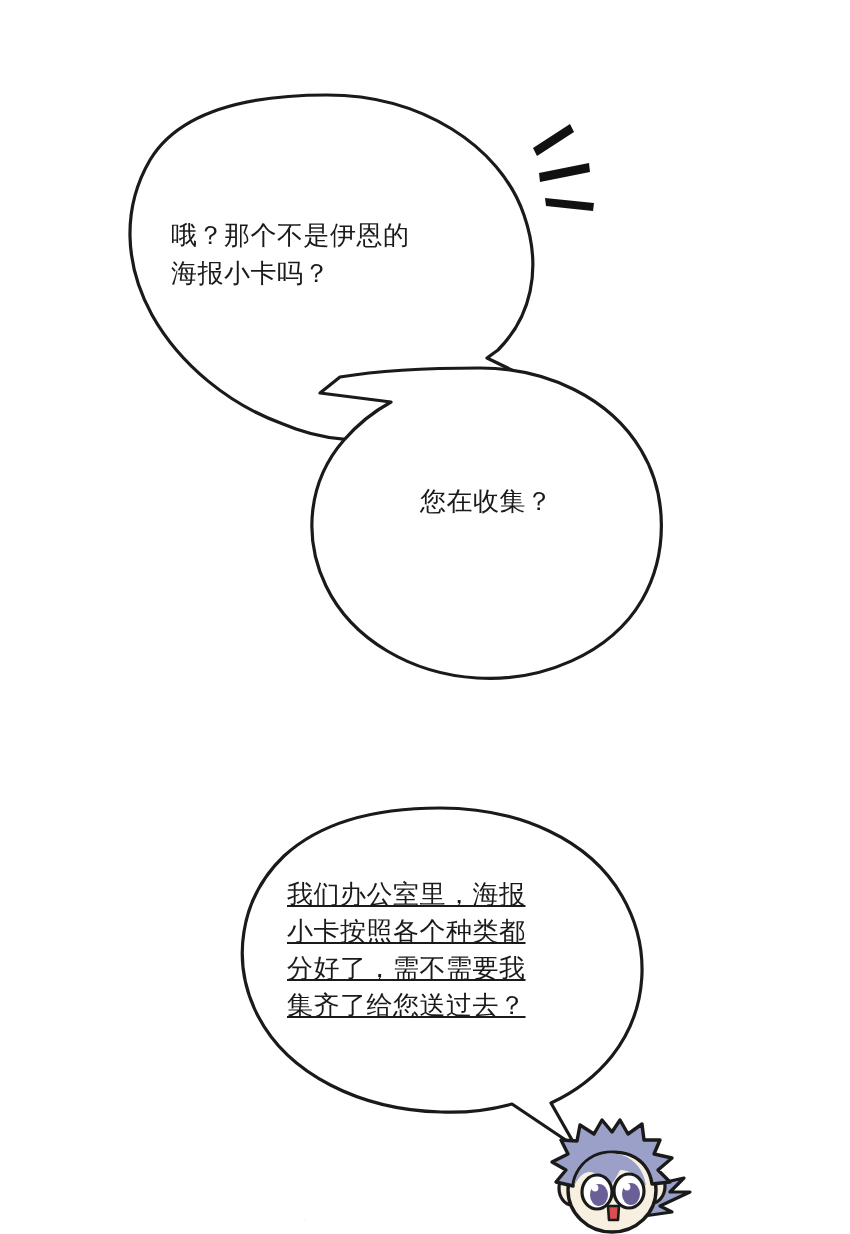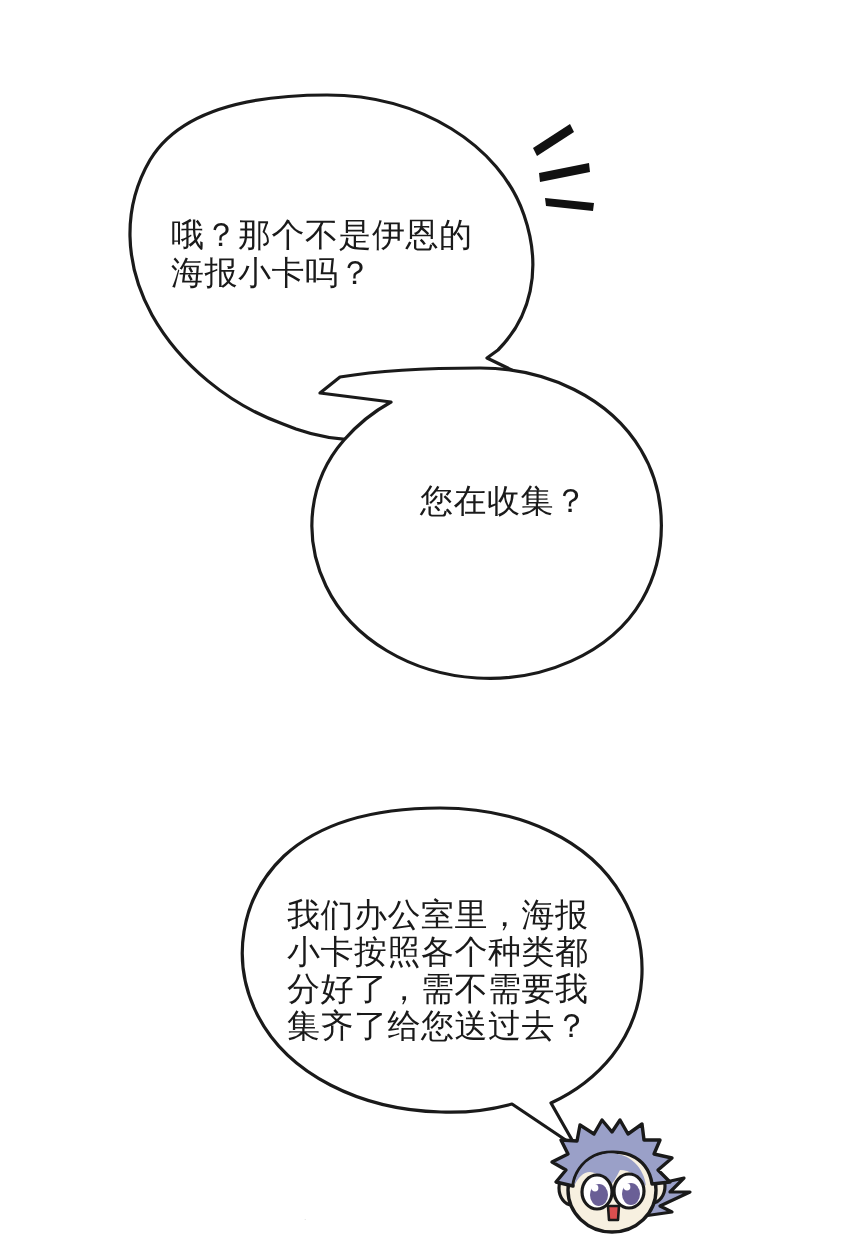--- a/index.html
+++ b/index.html
@@ -21,42 +21,43 @@
     position: absolute;
     left: 0;
     top: 0;
     width: 850px;
     height: 1234px;
   }
   .bubble-text {
     position: absolute;
     color: #1a1a1a;
     font-family: "Liberation Sans", "DejaVu Sans", sans-serif;
-    font-size: 33px;
+    font-size: 26px;
     line-height: 38px;
     letter-spacing: 0.5px;
     white-space: pre-line;
     font-weight: 400;
     -webkit-font-smoothing: antialiased;
   }
   #bubble1-text {
     left: 171px;
     top: 216px;
     width: 330px;
   }
   #bubble2-text {
     left: 420px;
     top: 482px;
     width: 230px;
   }
   #bubble3-text {
     left: 287px;
-    top: 896px;
+    top: 876px;
     width: 320px;
     line-height: 37px;
+    text-decoration: underline;
   }
   .wm {
     position: absolute;
     left: 304px;
     top: 1216px;
     font-size: 7px;
     color: #d8d8d8;
     letter-spacing: 0.5px;
   }
 </style>

